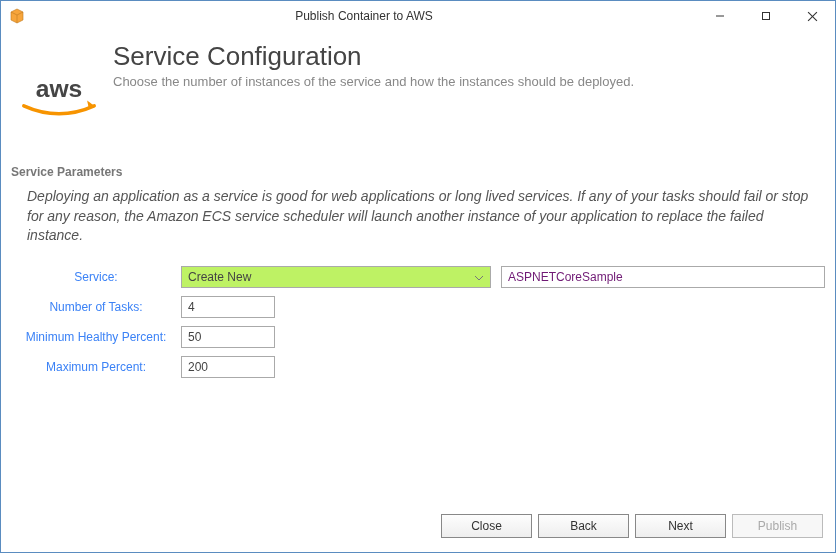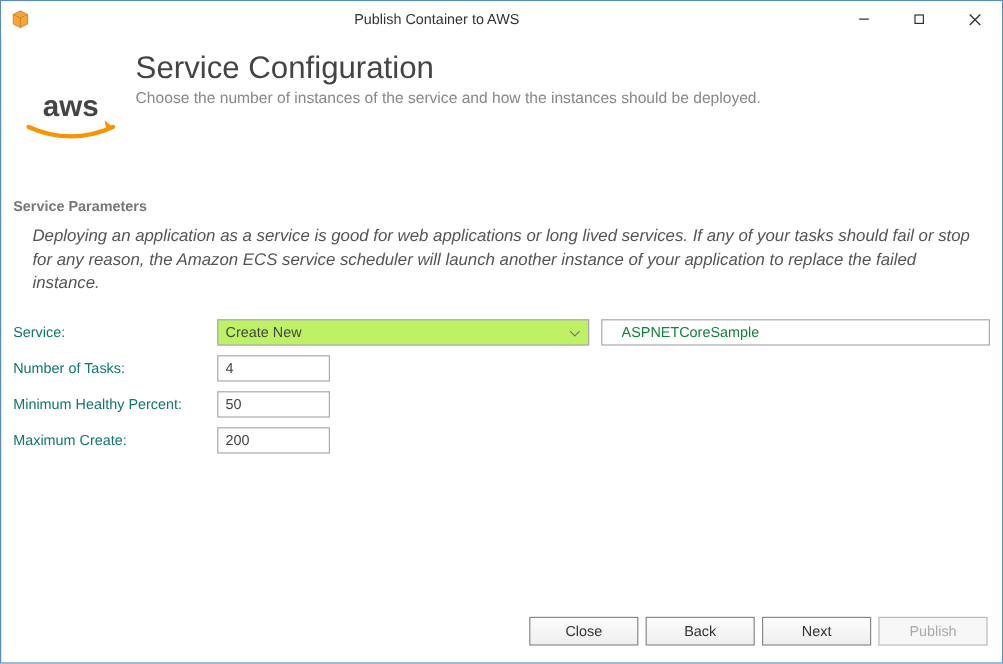--- a/index.html
+++ b/index.html
@@ -84,22 +84,23 @@
       font-style: italic;
       line-height: 1.4;
     }
     .form-row {
       display: flex;
       align-items: center;
       padding: 4px 10px;
     }
     .form-row .lbl {
       width: 170px;
-      color: #0f766e;
-      font-size: 12px;
+      color: #3b82f6;
+      font-size: 12px;
+      text-align: center;
     }
     .select-box {
       flex: 0 0 310px;
       height: 22px;
       border: 1px solid #aaa;
       background: #bef264;
       display: flex;
       align-items: center;
       padding: 0 6px;
       position: relative;
@@ -110,22 +111,22 @@
       margin-left: auto;
       color: #777;
     }
     .name-input {
       flex: 1;
       margin-left: 10px;
       height: 22px;
       border: 1px solid #aaa;
       background: #fff;
       font-size: 12px;
-      color: #15803d;
-      padding: 0 16px;
+      color: #701a75;
+      padding: 0 6px;
       font-family: inherit;
     }
     .num-input {
       width: 94px;
       height: 22px;
       border: 1px solid #aaa;
       background: #fff;
       font-size: 12px;
       color: #444;
       padding: 0 6px;
@@ -227,21 +228,21 @@
   <div class="lbl">Number of Tasks:</div>
   <input class="num-input" value="4" style="">
 </div>
 
 <div class="form-row">
   <div class="lbl">Minimum Healthy Percent:</div>
   <input class="num-input" value="50" style="">
 </div>
 
 <div class="form-row">
-  <div class="lbl">Maximum Create:</div>
+  <div class="lbl">Maximum Percent:</div>
   <input class="num-input" value="200" style="">
 </div>
 
 <div class="footer">
   <button class="btn">Close</button>
   <button class="btn">Back</button>
   <button class="btn">Next</button>
   <button class="btn disabled">Publish</button>
 </div>
 

